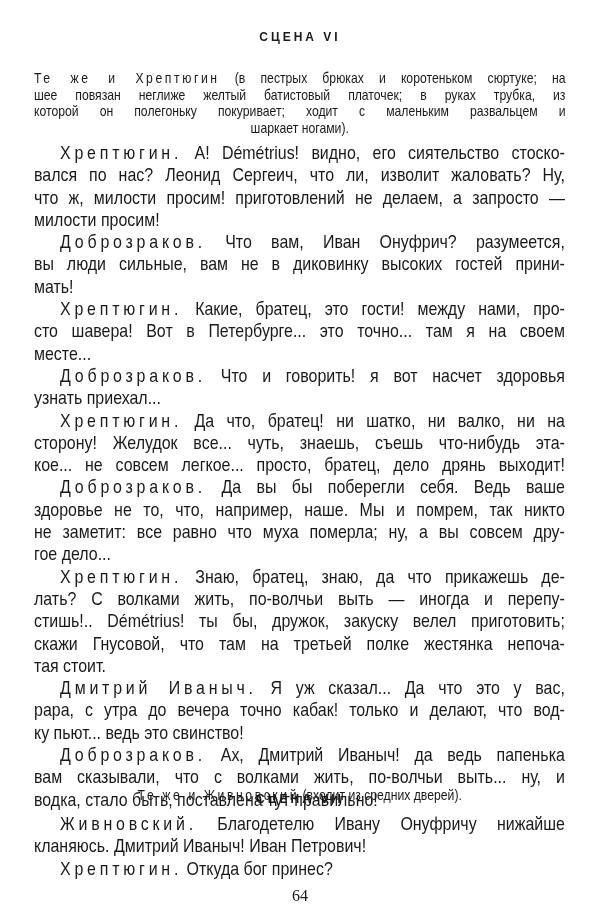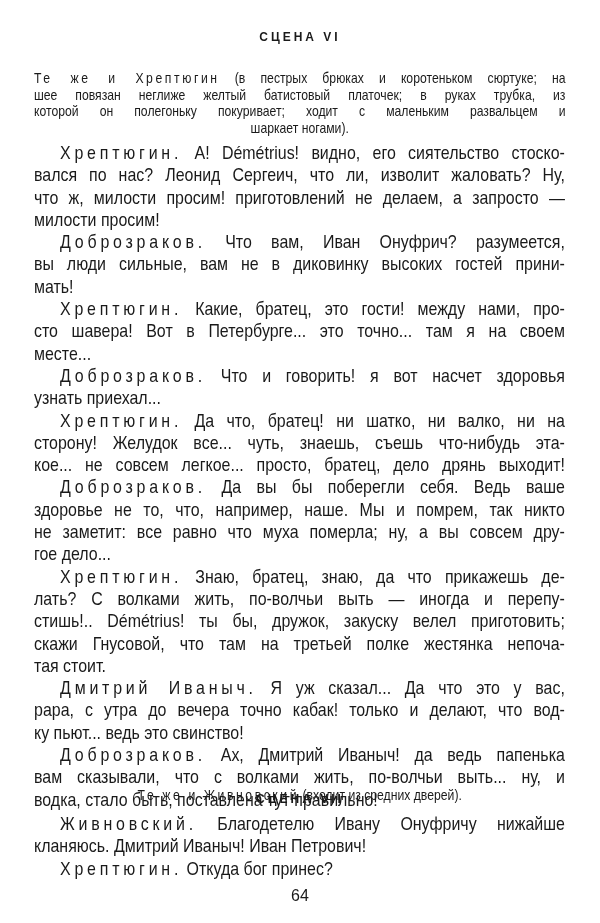--- a/index.html
+++ b/index.html
@@ -26,21 +26,21 @@
     font-family: "Liberation Sans", "DejaVu Sans", sans-serif;
     font-size: 19px; line-height: 22.3px;
     transform: scaleX(0.84); transform-origin: left top; width: 632px;
   }
   .body-text .line { display: block; white-space: nowrap; text-align: justify; text-align-last: justify; height: 22.3px; }
   .body-text .line.last { text-align-last: left; }
   .body-text .line.indent { padding-left: 31px; }
   .speaker { letter-spacing: 4.5px; }
   .page-number {
     position: absolute; top: 887px; left: 0; width: 600px; text-align: center;
-    font-family: Liberation Sans, sans-serif; font-size: 16px;
+    font-family: Liberation Serif, serif; font-size: 16px;
   }
 </style>
 </head>
 <body>
 
 <div class="scene-title" style="top:30px;">СЦЕНА VI</div>
 
 <div class="stage-dir" style="top:70px;">
   <span class="line"><span class="speaker" style="letter-spacing:3px">Те же и Хрептюгин</span><span> (в пестрых брюках и коротеньком сюртуке; на</span></span>
   <span class="line">шее повязан неглиже желтый батистовый платочек; в руках трубка, из</span>

